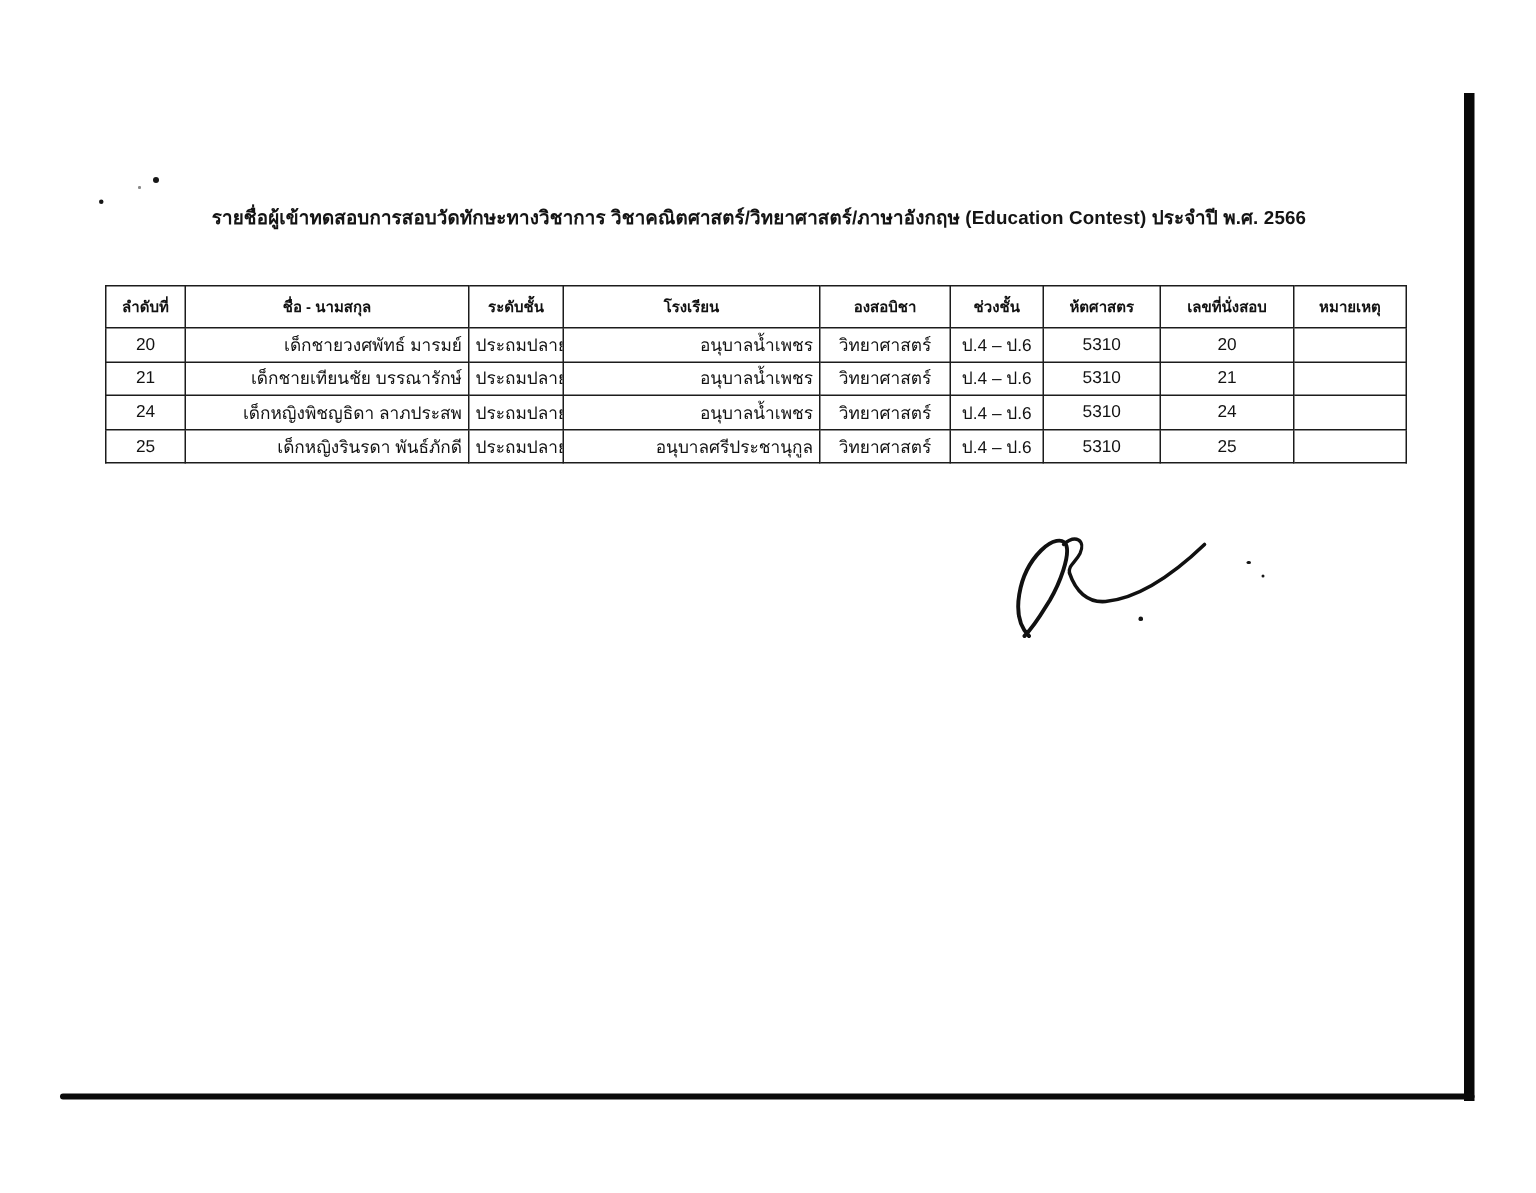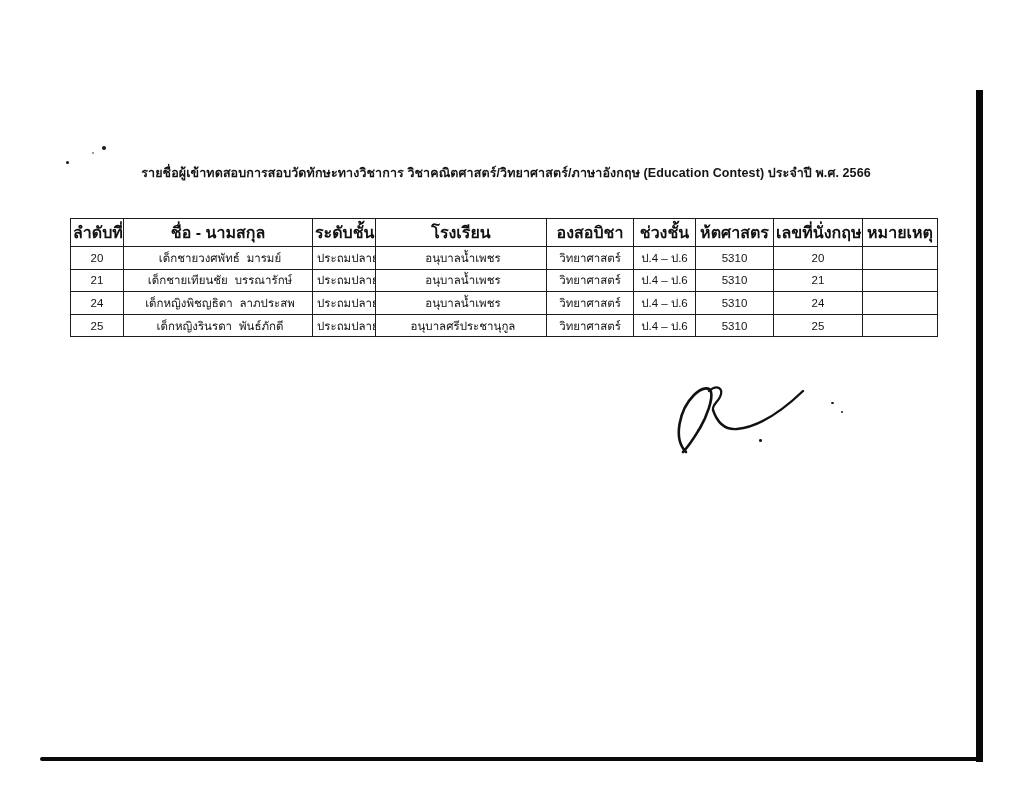--- a/index.html
+++ b/index.html
@@ -3,39 +3,39 @@
 <meta charset="utf-8">
 <style>
   html,body{margin:0;padding:0;}
   body{
     width:1024px;height:795px;position:relative;overflow:hidden;
     background:#ffffff;
     font-family:"Liberation Sans","DejaVu Sans",sans-serif;
     color:#161616;
     -webkit-font-smoothing:antialiased;
   }
-  .page{position:absolute;inset:0;margin-top:28px;}
+  .page{position:absolute;inset:0;}
   .title-block{
     position:absolute;left:56px;top:134px;width:900px;
     text-align:center;font-weight:bold;font-size:12.5px;line-height:23px;
     color:#141414;letter-spacing:.1px;
   }
   .doc-table{
     position:absolute;left:70px;top:190px;width:867px;
     border-collapse:collapse;table-layout:fixed;
     font-size:11.5px;color:#121212;
   }
   .doc-table th,.doc-table td{
     border:1.4px solid #1c1c1c;
     padding:0 4px;overflow:hidden;white-space:nowrap;
     height:21.6px;vertical-align:middle;
   }
-  .doc-table th{height:27px;font-size:16px;font-weight:bold;text-align:center;padding:0 2px;}
+  .doc-table th{height:27px;font-size:10px;font-weight:bold;text-align:center;padding:0 2px;}
   .doc-table td{text-align:center;}
-  .doc-table td.al{text-align:center;padding-left:8px;font-family:Liberation Mono, monospace;}
+  .doc-table td.al{text-align:right;padding-left:8px;}
   
   .scan-vbar{position:absolute;left:976px;top:62px;width:7px;height:672px;background:#080808;}
   .scan-hline{position:absolute;left:40px;top:729px;width:943px;height:4px;background:#0a0a0a;border-radius:2px;}
   .speck{position:absolute;background:#161616;border-radius:50%;}
   .sig{position:absolute;left:666px;top:352px;}
 </style>
 </head>
 <body>
 
 <div class="page">
@@ -58,21 +58,21 @@
       </colgroup>
     <thead>
         <tr>
           <th>ลำดับที่</th>
           <th>ชื่อ - นามสกุล</th>
           <th>ระดับชั้น</th>
           <th>โรงเรียน</th>
           <th>องสอบิชา</th>
           <th>ช่วงชั้น</th>
           <th>ห้ตศาสตร</th>
-          <th>เลขที่นั่งกฤษ</th>
+          <th>เลขที่นั่งสอบ</th>
           <th>หมายเหตุ</th>
         </tr>
       </thead>
     <tbody>
         <tr>
           <td>20</td>
           <td class="al">เด็กชายวงศพัทธ์  มารมย์</td>
           <td>ประถมปลาย</td>
           <td class="al">อนุบาลน้ำเพชร</td>
           <td>วิทยาศาสตร์</td>

